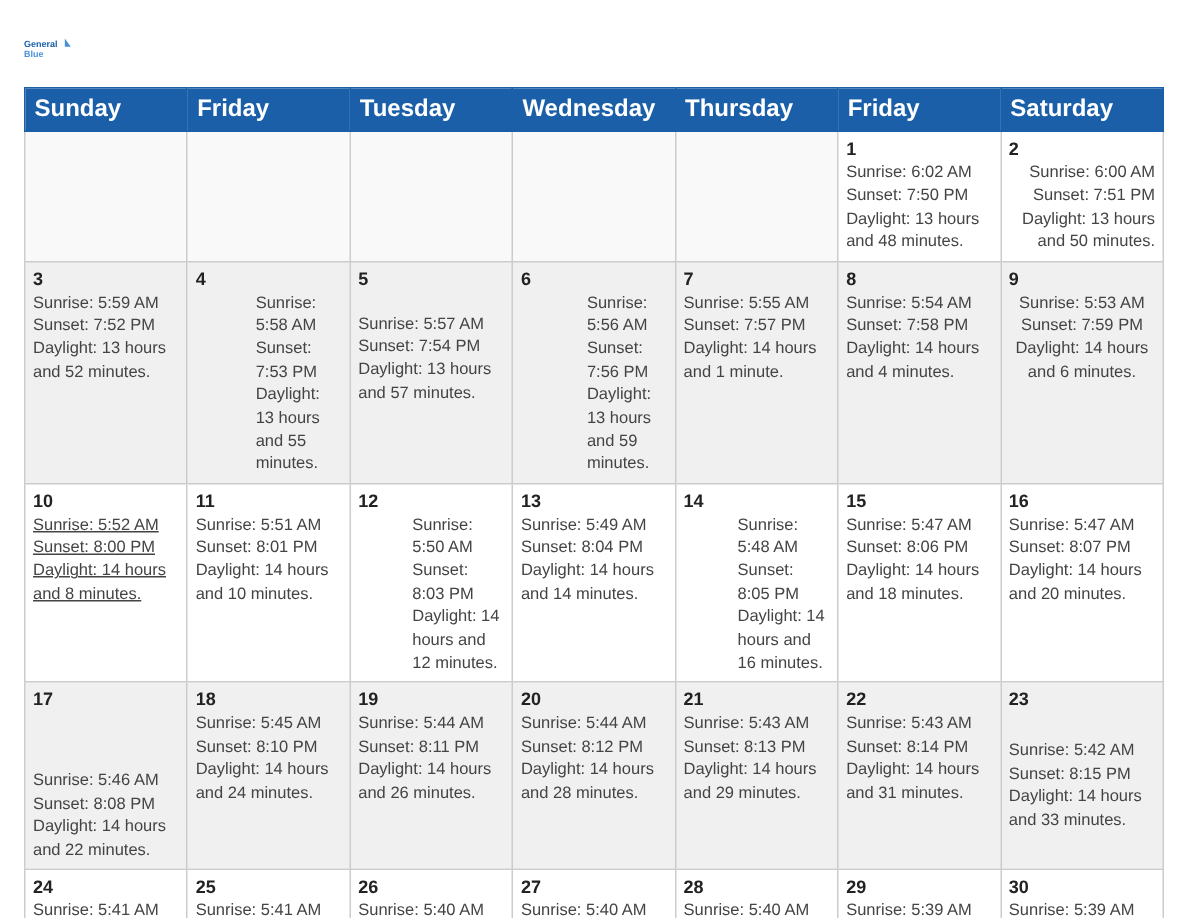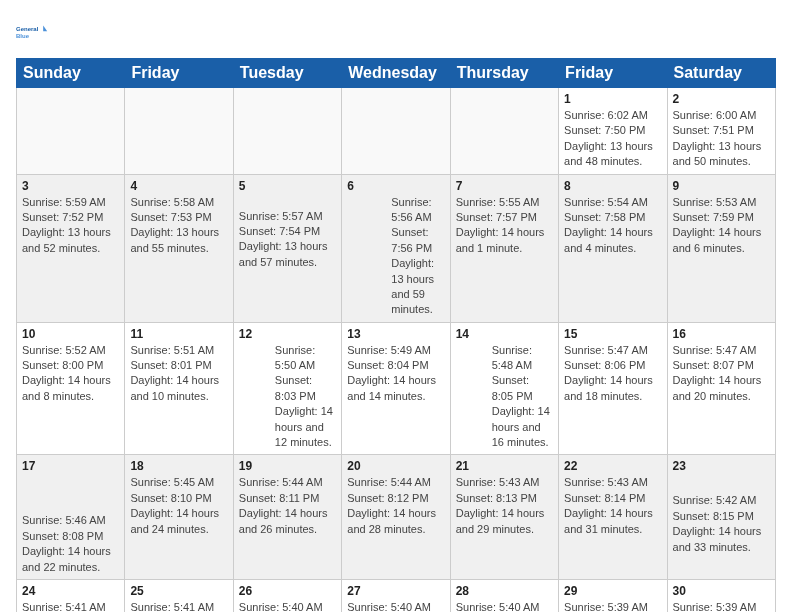--- a/index.html
+++ b/index.html
@@ -118,35 +118,35 @@
         <td class="empty"></td>
         <td class="empty"></td>
         <td>
           <span class="day-num">1</span>
           <div class="day-info" style="white-space: pre-line;">Sunrise: 6:02 AM
 Sunset: 7:50 PM
 Daylight: 13 hours and 48 minutes.</div>
         </td>
         <td>
           <span class="day-num">2</span>
-          <div class="day-info" style="white-space: pre-line;">Sunrise: 6:00 AM
+          <div class="day-info" style="white-space: pre-line; text-align: right;">Sunrise: 6:00 AM
 Sunset: 7:51 PM
 Daylight: 13 hours and 50 minutes.</div>
         </td>
       </tr>
       <tr class="row-shaded">
         <td>
           <span class="day-num">3</span>
           <div class="day-info" style="white-space: pre-line;">Sunrise: 5:59 AM
 Sunset: 7:52 PM
 Daylight: 13 hours and 52 minutes.</div>
         </td>
         <td>
           <span class="day-num">4</span>
-          <div class="day-info" style="white-space: pre-line;">Sunrise: 5:58 AM
+          <div class="day-info" style="white-space: pre-line; margin-left: 40px;">Sunrise: 5:58 AM
 Sunset: 7:53 PM
 Daylight: 13 hours and 55 minutes.</div>
         </td>
         <td>
           <span class="day-num">5</span>
           <div class="day-info" style="white-space: pre-line; margin-top: 16px;">Sunrise: 5:57 AM
 Sunset: 7:54 PM
 Daylight: 13 hours and 57 minutes.</div>
         </td>
         <td>
@@ -162,29 +162,29 @@
 Daylight: 14 hours and 1 minute.</div>
         </td>
         <td>
           <span class="day-num">8</span>
           <div class="day-info" style="white-space: pre-line;">Sunrise: 5:54 AM
 Sunset: 7:58 PM
 Daylight: 14 hours and 4 minutes.</div>
         </td>
         <td>
           <span class="day-num">9</span>
-          <div class="day-info" style="white-space: pre-line;">Sunrise: 5:53 AM
+          <div class="day-info" style="white-space: pre-line; text-align: center;">Sunrise: 5:53 AM
 Sunset: 7:59 PM
 Daylight: 14 hours and 6 minutes.</div>
         </td>
       </tr>
       <tr>
         <td>
           <span class="day-num">10</span>
-          <div class="day-info" style="white-space: pre-line;">Sunrise: 5:52 AM
+          <div class="day-info" style="white-space: pre-line; text-decoration: underline;">Sunrise: 5:52 AM
 Sunset: 8:00 PM
 Daylight: 14 hours and 8 minutes.</div>
         </td>
         <td>
           <span class="day-num">11</span>
           <div class="day-info" style="white-space: pre-line;">Sunrise: 5:51 AM
 Sunset: 8:01 PM
 Daylight: 14 hours and 10 minutes.</div>
         </td>
         <td>

